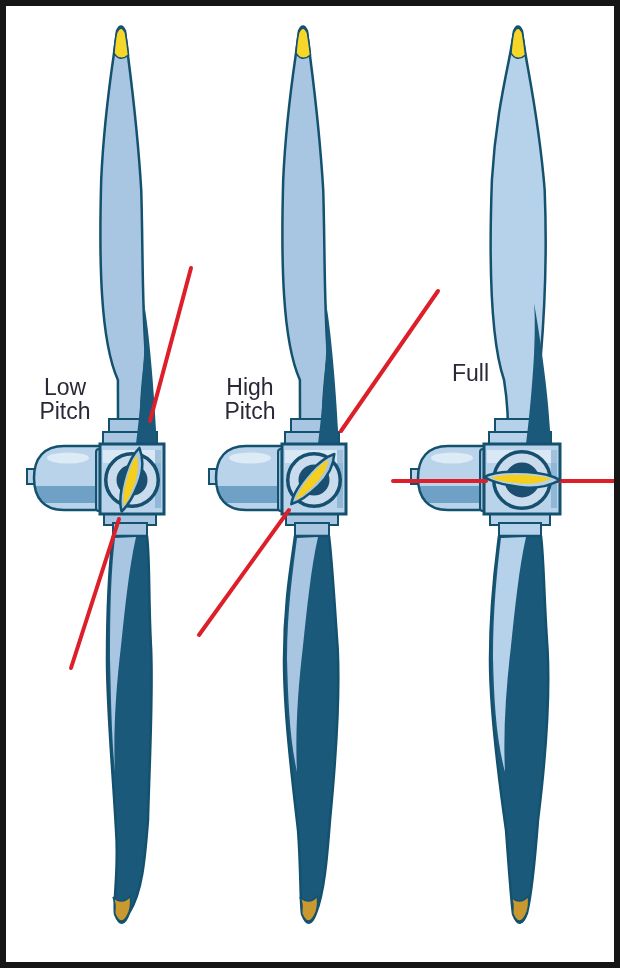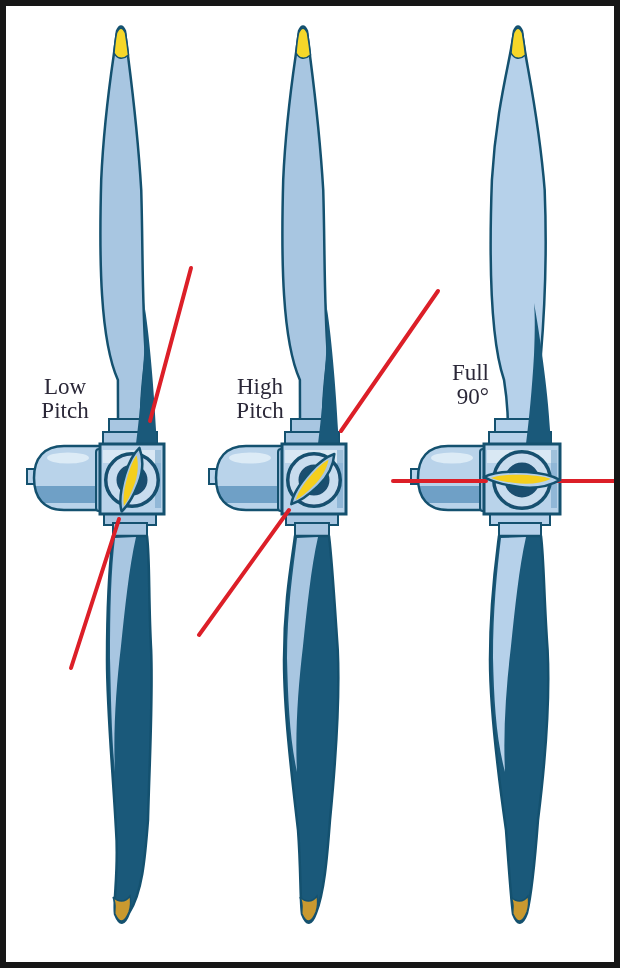--- a/index.html
+++ b/index.html
@@ -1,40 +1,40 @@
 <!DOCTYPE html>
 <html><head>
 <meta charset="utf-8">
 <style>
   html,body{margin:0;padding:0;background:#ffffff;}
   #figure{
     position:relative;
     width:620px;height:968px;
     background:#ffffff;
     overflow:hidden;
-    font-family:Liberation Serif, serif;
+    font-family:Liberation Sans, sans-serif;
   }
   #frame{
     position:absolute;inset:0;
     border:6px solid #161616;
     pointer-events:none;
     z-index:30;
   }
   #diagram-svg{position:absolute;left:0;top:0;z-index:10;}
   .prop-label{
     position:absolute;
     font-size:23px;line-height:24px;
     color:#2b2838;
     z-index:20;
     white-space:nowrap;
   }
   .label-center{text-align:center;}
   .label-right{text-align:right;}
   #label-low{left:30px;top:375px;width:70px;}
-  #label-high{left:225px;top:375px;width:70px;}
+  #label-high{left:215px;top:375px;width:70px;}
   #label-feathered{left:369px;top:361px;width:120px;}
 </style>
 </head>
 <body>
 
 <div id="figure">
 
   <svg id="diagram-svg" width="620" height="968" viewBox="0 0 620 968">
       <g>
         <g>
@@ -151,17 +151,16 @@
     <div>Pitch</div>
   </div>
 
   <div id="label-high" class="prop-label label-center">
     <div>High</div>
     <div>Pitch</div>
   </div>
 
   <div id="label-feathered" class="prop-label label-right">
     <div>Full</div>
-    <div>90°</div>
   </div>
 
   <div id="frame"></div>
 </div>
 
 </body></html>

